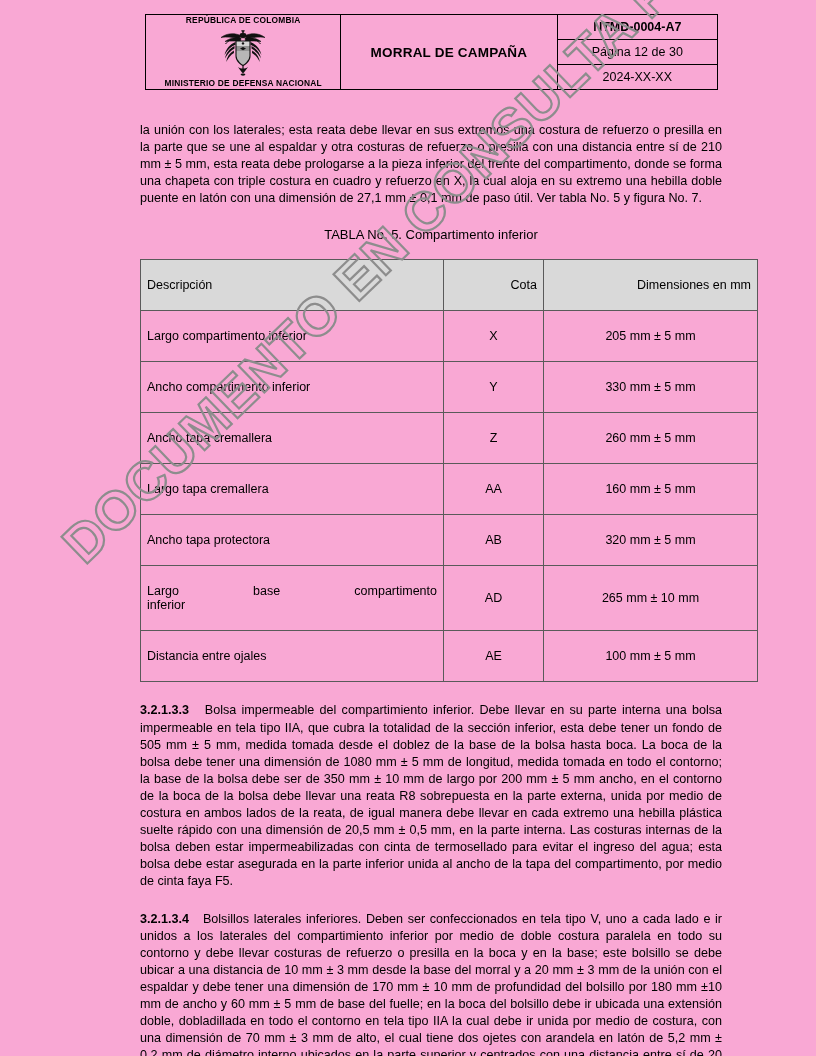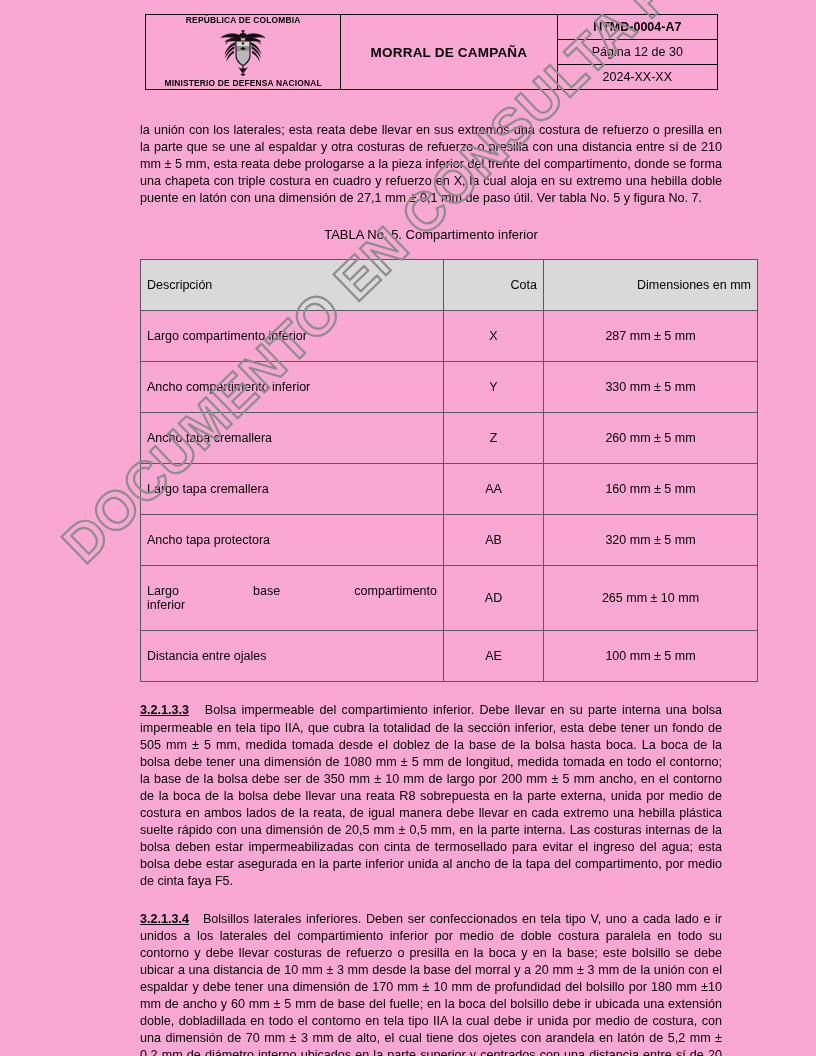--- a/index.html
+++ b/index.html
@@ -103,21 +103,21 @@
     width: 582px;
     z-index: 2;
   }
   p.para {
     margin: 0 0 0 0;
     font-size: 12.6px;
     line-height: 17.1px;
     text-align: justify;
     text-justify: inter-word;
   }
-  .sec-num { font-weight: bold; text-decoration: underline; }
+  .sec-num { font-weight: bold; }
   .gap-sm { height: 17px; }
   .gap-md { height: 20px; }
 
   .table-caption {
     text-align: center;
     font-size: 13px;
     margin: 0;
   }
 
   
@@ -234,21 +234,21 @@
         <tr>
           <td class="col-desc">Descripción</td>
           <td class="col-cota c-cota">Cota</td>
           <td class="col-dim c-dim">Dimensiones en mm</td>
         </tr>
       </thead>
       <tbody>
         <tr>
           <td class="col-desc">Largo compartimento inferior</td>
           <td class="col-cota">X</td>
-          <td class="col-dim">287 mm ± 5 mm</td>
+          <td class="col-dim">205 mm ± 5 mm</td>
         </tr>
         <tr>
           <td class="col-desc">Ancho compartimento inferior</td>
           <td class="col-cota">Y</td>
           <td class="col-dim">330 mm ± 5 mm</td>
         </tr>
         <tr>
           <td class="col-desc">Ancho tapa cremallera</td>
           <td class="col-cota">Z</td>
           <td class="col-dim">260 mm ± 5 mm</td>

